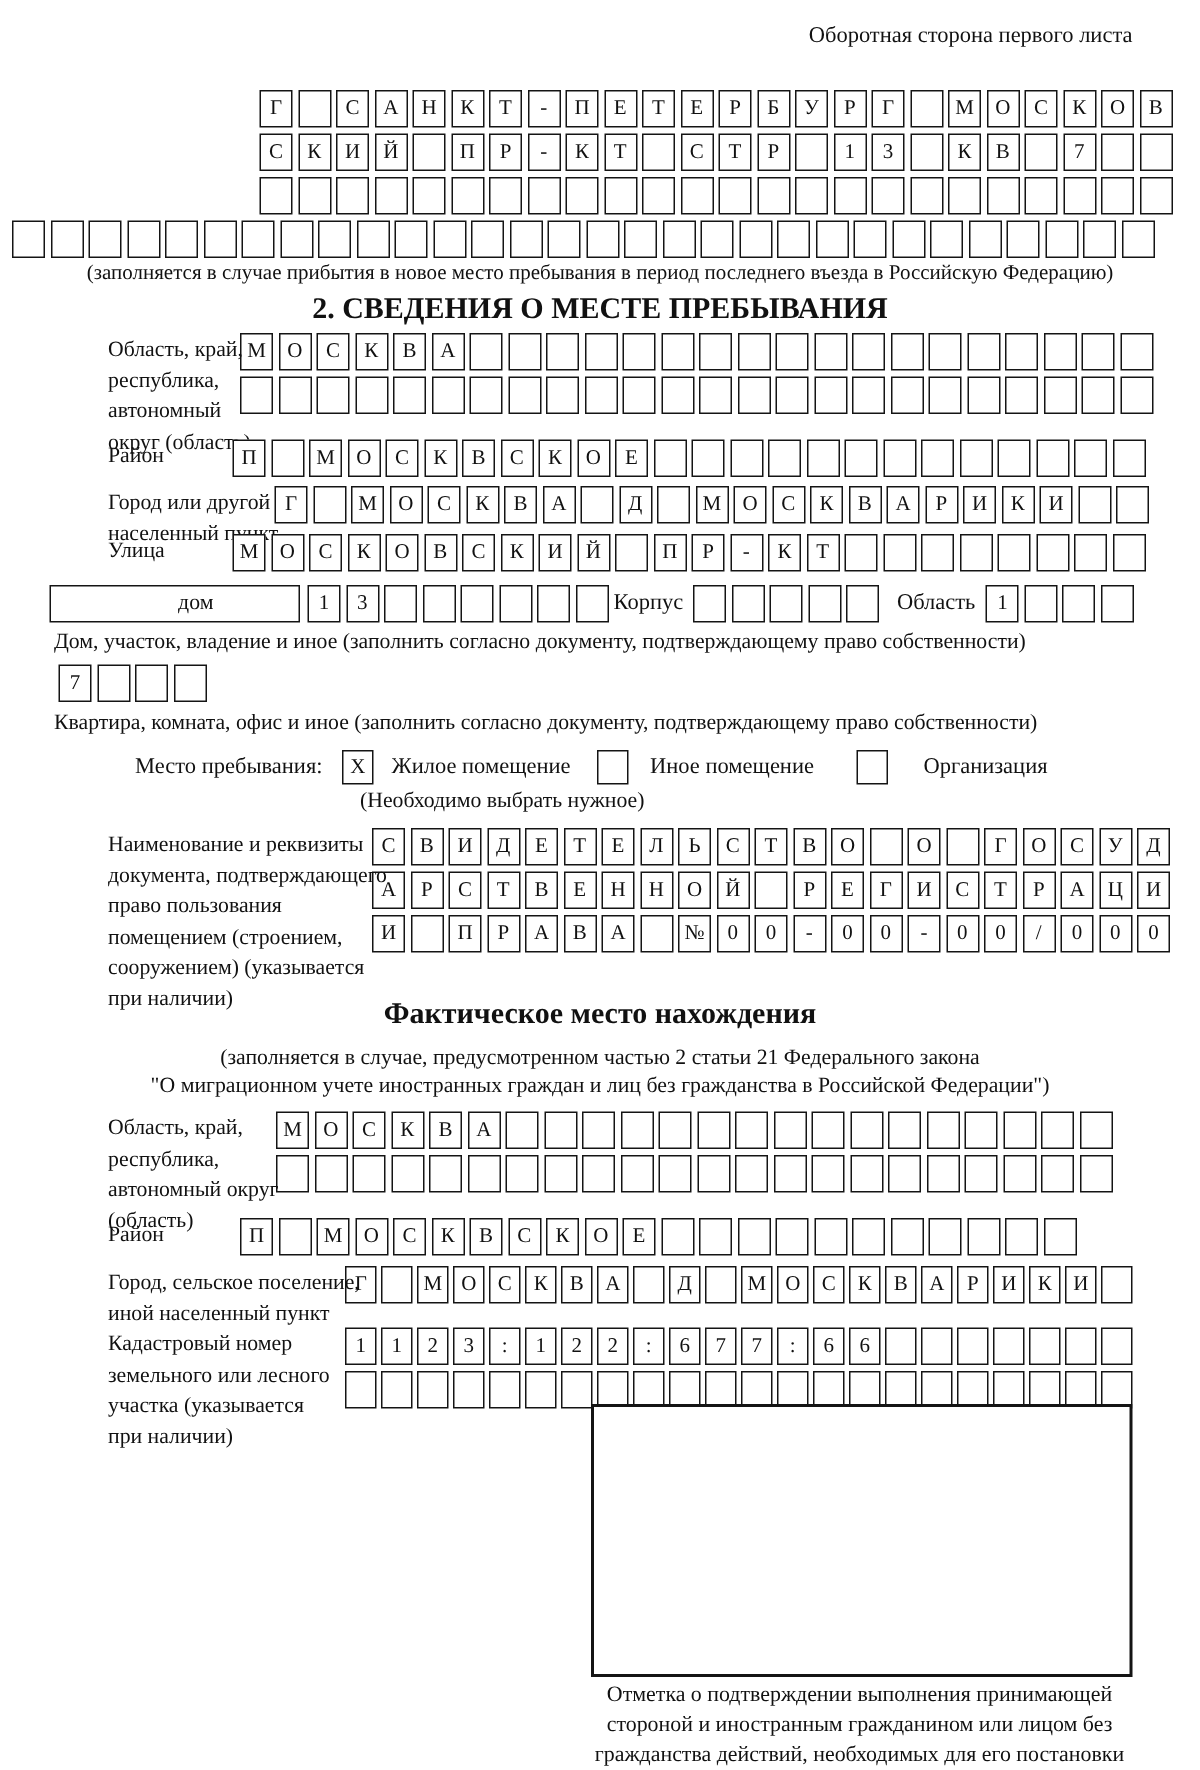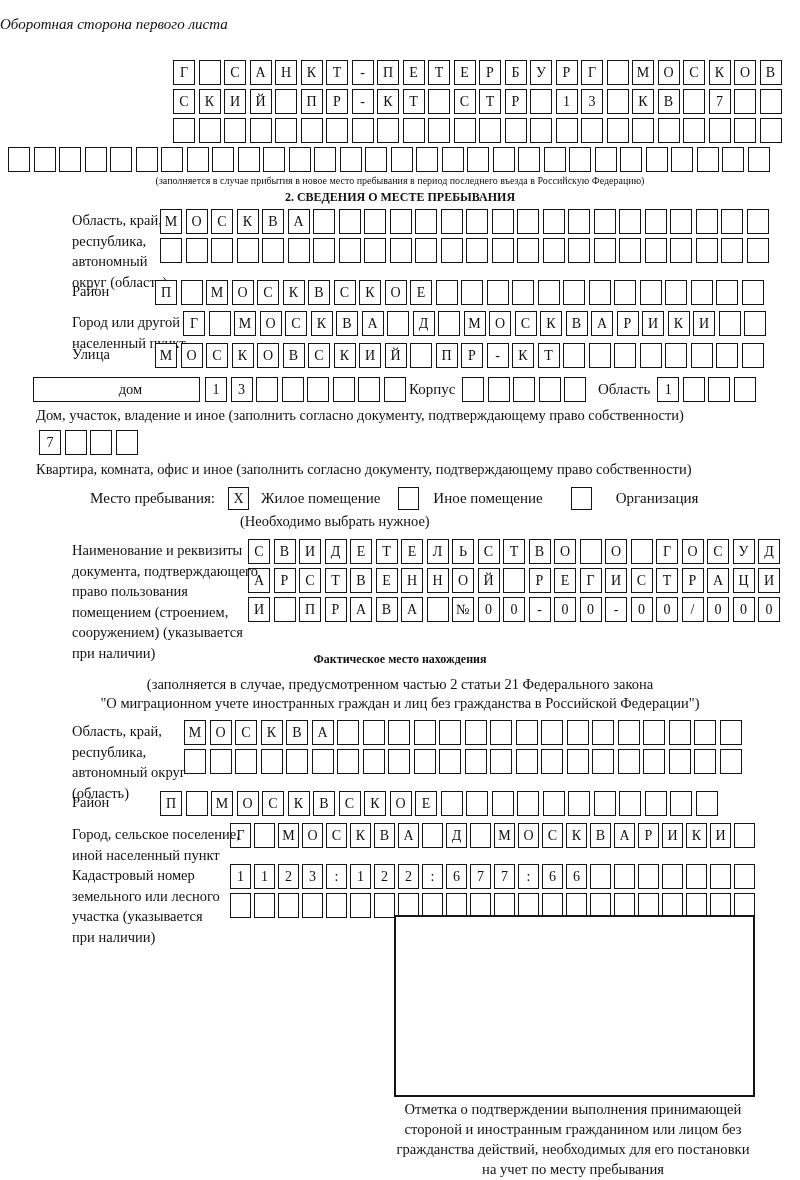--- a/index.html
+++ b/index.html
@@ -1,28 +1,28 @@
 <!DOCTYPE html>
 <html><head>
 <meta charset="utf-8">
 <style>
   html,body{margin:0;padding:0;background:#fff;}
   body{width:800px;height:1180px;color:#111;font-family:"Liberation Serif","DejaVu Serif",serif;position:relative;overflow:hidden;}
-  .hdr{margin:16px 45px 0 0;text-align:left;font-size:15px;font-style:italic;}
+  .hdr{margin:16px 45px 0 0;text-align:right;font-size:15px;}
   
   .cells{display:flex;}
   .cell{box-sizing:border-box;flex:none;width:22px;height:25px;border:1.6px solid #141414;margin-right:3.5px;background:#fff;display:flex;align-items:center;justify-content:center;font-size:14px;}
   .cells.sm .cell{width:21px;margin-right:3px;}
   .rowscol{display:flex;flex-direction:column;gap:4px;}
   
   .field{position:relative;}
   .lbl{position:absolute;left:72px;top:1px;font-size:14.5px;line-height:1.42;white-space:pre;}
   .note{font-size:14.5px;}
   .note.center{text-align:center;}
-  .sect-title{text-align:center;font-weight:bold;font-size:12px;}
+  .sect-title{text-align:center;font-weight:bold;font-size:20px;}
   .widebox{box-sizing:border-box;border:1.6px solid #141414;height:25px;display:flex;align-items:center;justify-content:center;font-size:14.5px;flex:none;background:#fff;}
   .inline-lbl{font-size:15px;line-height:25px;flex:none;}
   .chk{box-sizing:border-box;flex:none;width:21px;height:23px;border:1.6px solid #141414;display:flex;align-items:center;justify-content:center;font-size:14px;background:#fff;}
   .stamp-wrap{position:relative;height:270px;}
   .stamp-box{position:absolute;left:394px;top:0;width:357px;height:178px;border:2px solid #141414;background:#fff;}
   .stamp-caption{position:absolute;left:383px;top:184px;width:380px;text-align:center;font-size:14.6px;line-height:1.38;white-space:pre-line;}
 </style>
 </head>
 <body>
 
@@ -135,21 +135,21 @@
     <span class="cell"></span>
     <span class="cell"></span>
     <span class="cell"></span>
     <span class="cell"></span>
     <span class="cell"></span>
     <span class="cell"></span>
     <span class="cell"></span>
     <span class="cell"></span>
     <span class="cell"></span>
   </div>
-<div class="note center" style="margin-top:3px;font-size:10px;">(заполняется в случае прибытия в новое место пребывания в период последнего въезда в Российскую Федерацию)</div>
+<div class="note center" style="margin-top:3px;font-size:14px;">(заполняется в случае прибытия в новое место пребывания в период последнего въезда в Российскую Федерацию)</div>
 
 <div class="sect-title" style="margin-top:4px;">2. СВЕДЕНИЯ О МЕСТЕ ПРЕБЫВАНИЯ</div>
 
 <div class="field" style="margin-top:4px;height:54px;">
   <div class="lbl">Область, край,
 республика,
 автономный
 округ (область)</div>
   <div class="rowscol" style="margin-left:160px;">
     <div class="cells">

